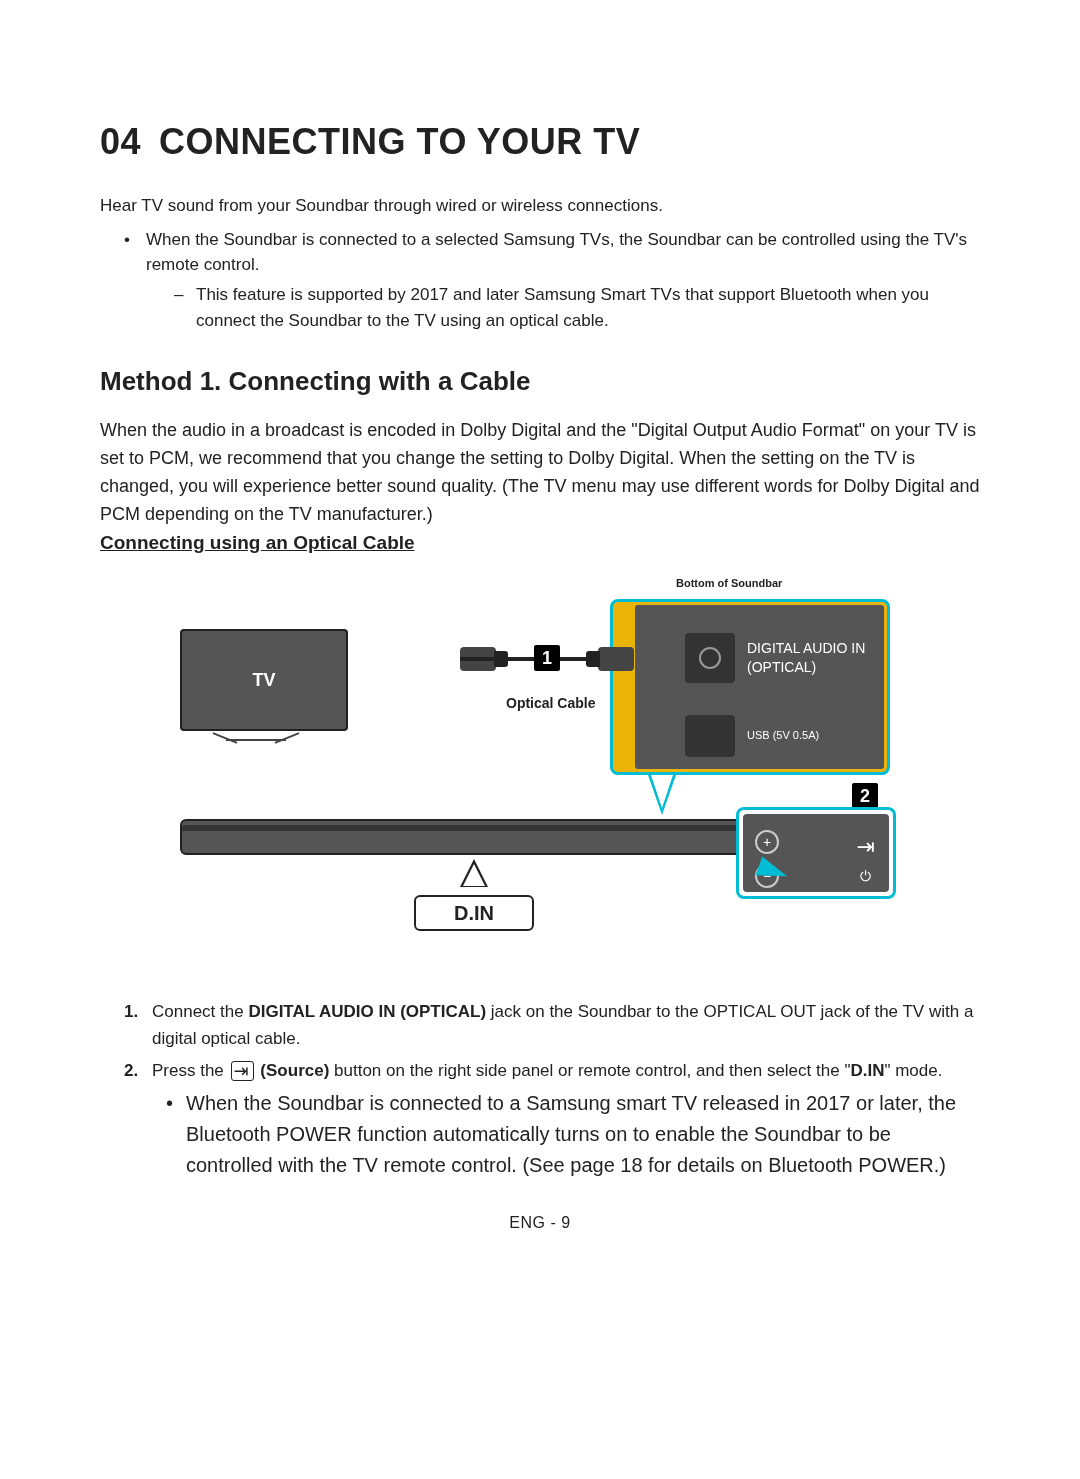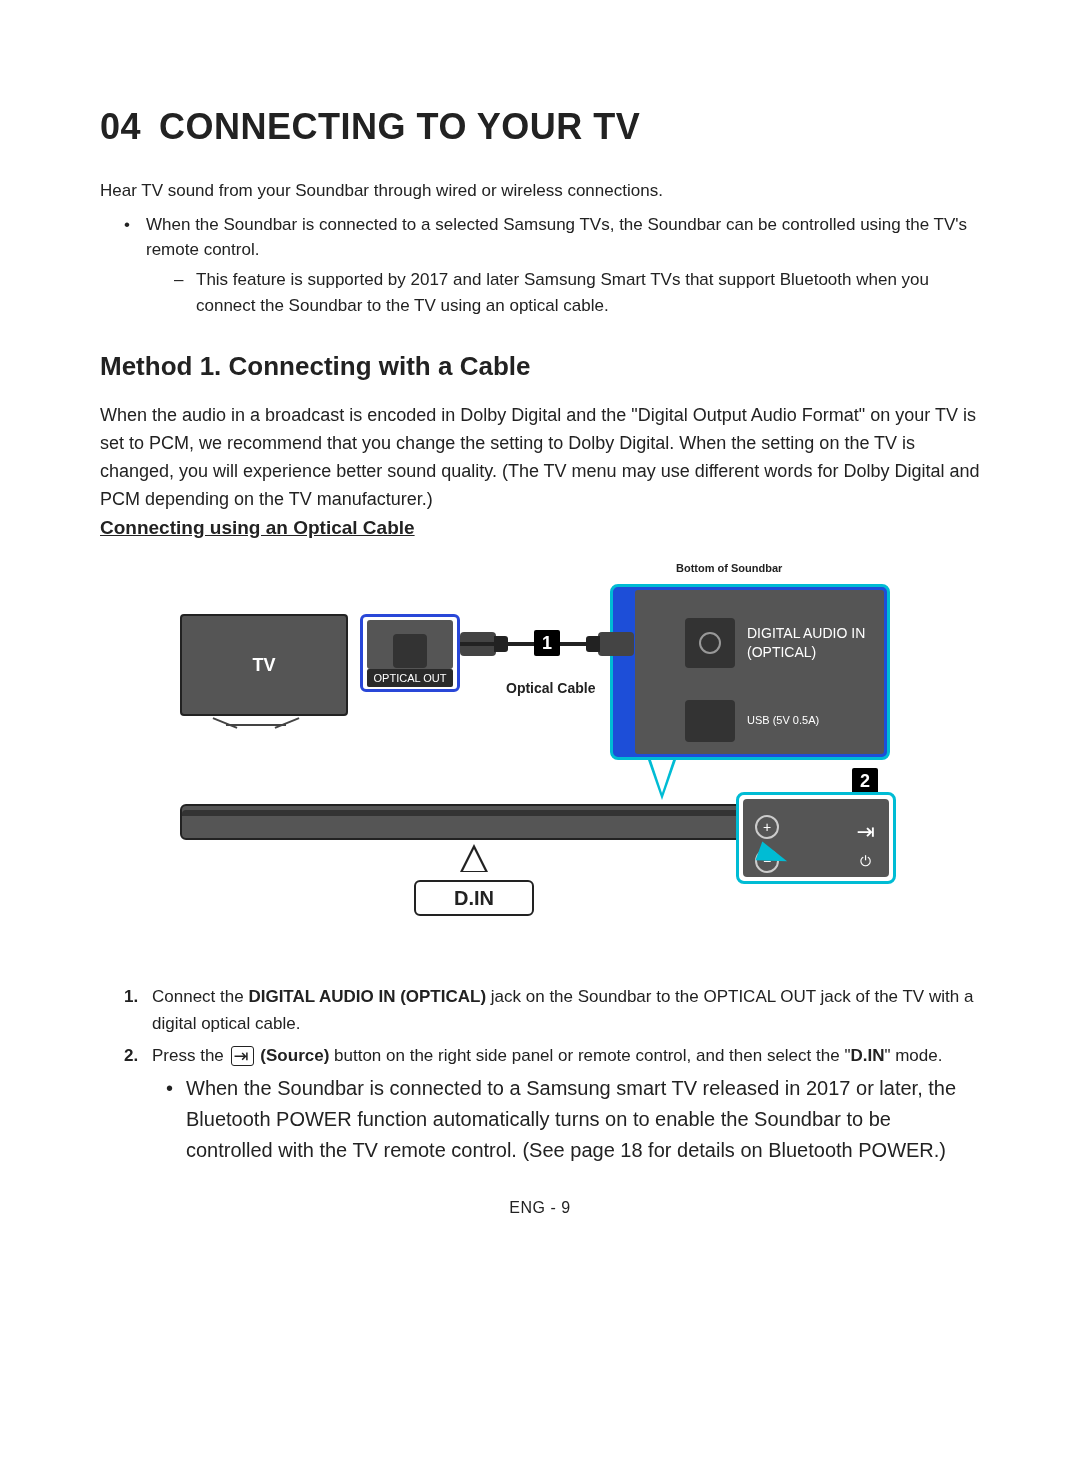--- a/index.html
+++ b/index.html
@@ -10,20 +10,21 @@
     width: 1080px;
     margin: 0 auto;
     padding: 100px 100px 40px 100px;
     line-height: 1.5;
   }
   h1 {
     font-size: 36px;
     font-weight: 700;
     letter-spacing: 0.5px;
     margin-bottom: 24px;
+    margin-top: 15px;
   }
   .chapter-num { margin-right: 18px; }
   .intro { font-size: 17px; margin-bottom: 8px; }
   ul.bulleted { list-style: none; padding-left: 24px; margin-bottom: 28px; }
   ul.bulleted > li { position: relative; font-size: 17px; margin-bottom: 0; padding-left: 22px; }
   ul.bulleted > li::before { content: "•"; position: absolute; left: 0; top: 0; }
   ul.dashed { list-style: none; padding-left: 28px; margin-top: 4px; }
   ul.dashed > li { position: relative; font-size: 17px; margin-bottom: 4px; padding-left: 22px; line-height: 1.55; }
   ul.dashed > li::before { content: "–"; position: absolute; left: 0; top: 0; }
   h2 {
@@ -49,21 +50,21 @@
     position: absolute;
     left: 496px; top: 0;
     font-size: 11px; font-weight: 700;
   }
   .soundbar-panel {
     position: absolute;
     left: 430px; top: 24px;
     width: 280px; height: 176px;
     border: 3px solid #00bcd4;
     border-radius: 8px;
-    background: #1d4ed8;
+    background: #eab308;
   }
   .soundbar-panel .panel-body {
     position: absolute; left: 22px; top: 3px; right: 3px; bottom: 3px;
     background: #555; border-radius: 3px;
   }
   .port-optical {
     position: absolute; left: 50px; top: 28px; width: 50px; height: 50px;
     background: #333; border-radius: 4px;
   }
   .port-optical::after{
@@ -261,26 +262,20 @@
       </div>
       <div class="port-usb"></div>
       <div class="port-label-2">USB (5V 0.5A)</div>
     </div>
   </div>
   <div class="callout-tail-1"></div>
 
   <div class="tv-box">TV</div>
   <div class="tv-stand"></div>
 
-  <div class="optical-out-box">
-    <div class="inner">
-      <div class="port"></div>
-    </div>
-    <div class="optical-out-label">OPTICAL OUT</div>
-  </div>
 
   <div class="plug-left"></div>
   <div class="cable-line"></div>
   <div class="plug-right"></div>
   <div class="step-badge badge1">1</div>
   <div class="optical-cable-label">Optical Cable</div>
 
   <div class="step-badge badge2">2</div>
 
   <div class="soundbar-body"></div>

